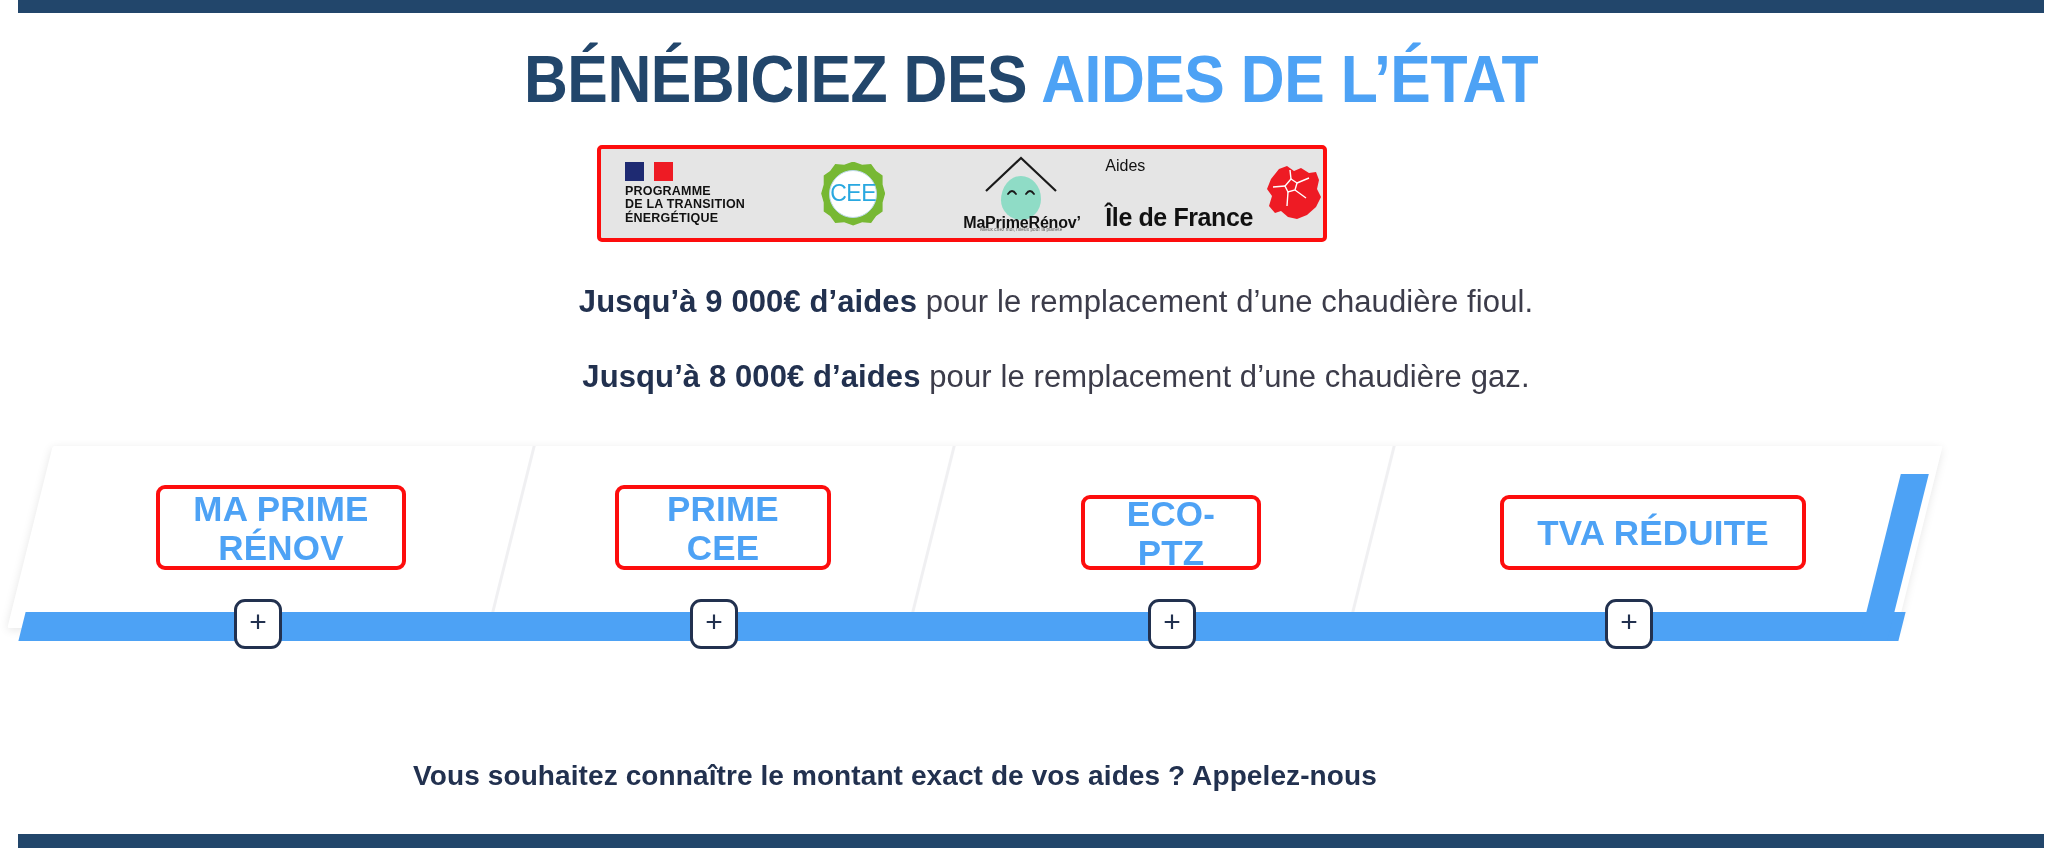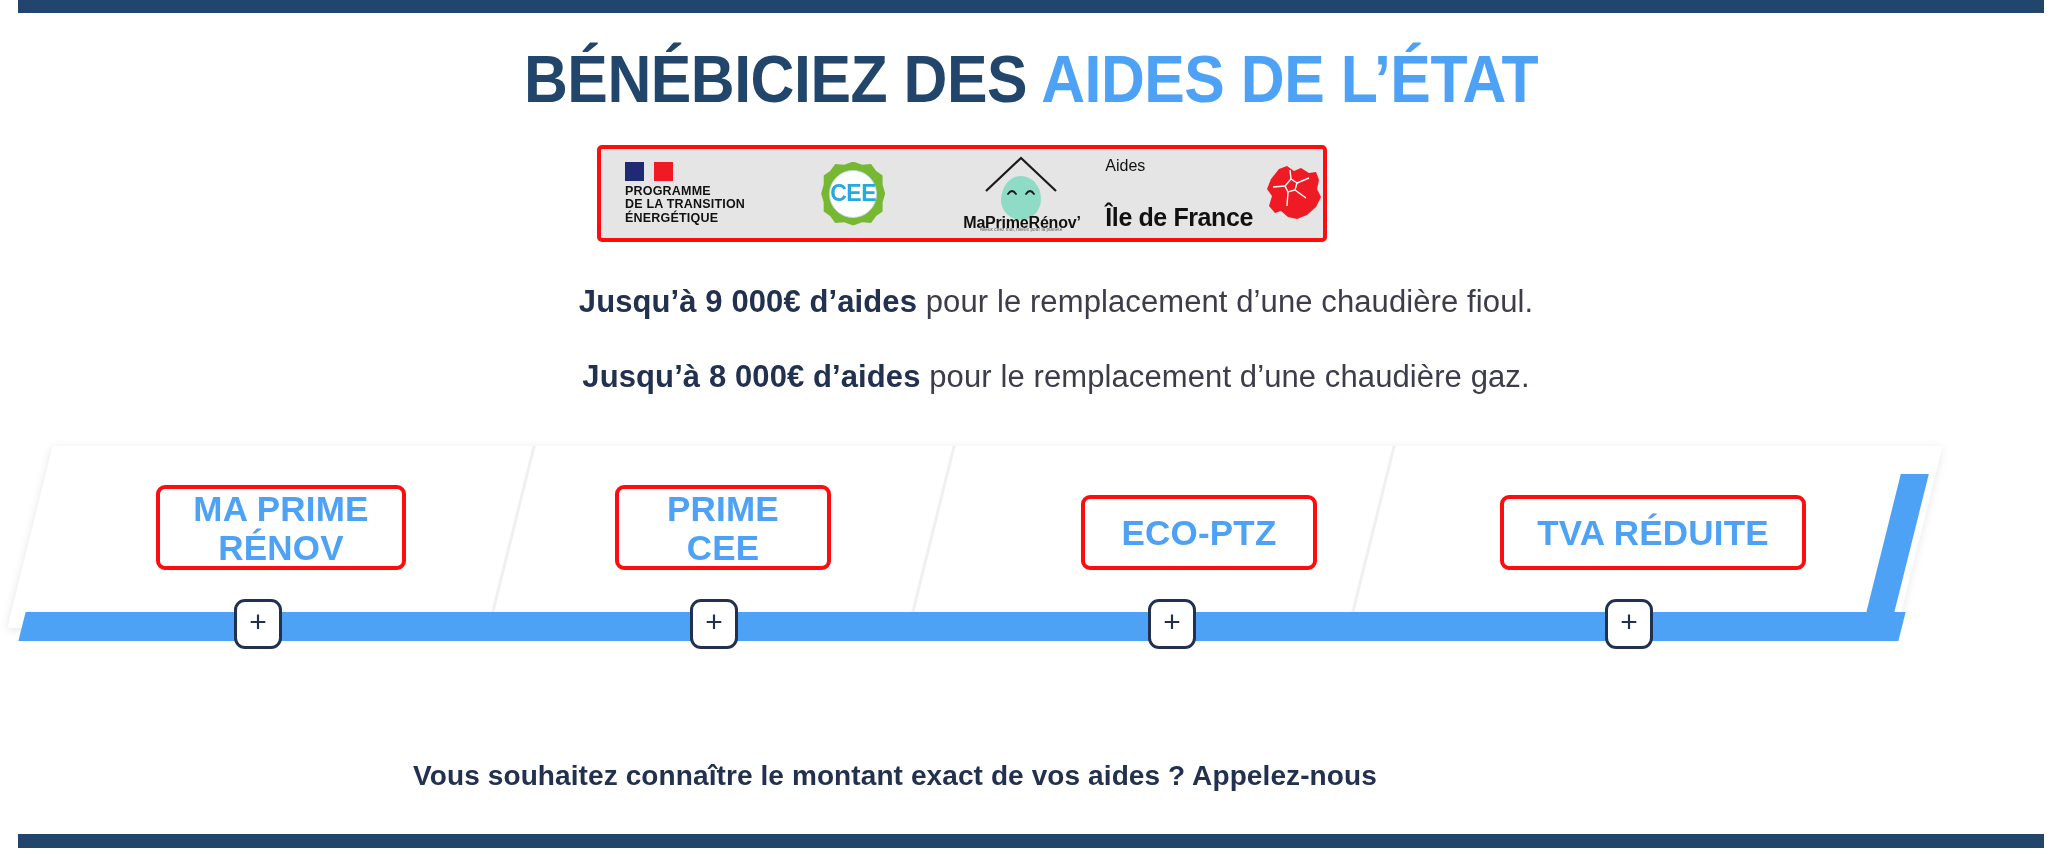--- a/index.html
+++ b/index.html
@@ -104,21 +104,21 @@
   .cee-inner {
     position: absolute;
     left: 8px; top: 8px; right: 8px; bottom: 8px;
     background: #ffffff;
     border: 1px solid #bcd9ea;
     border-radius: 50%;
     display: flex; align-items: center; justify-content: center;
   }
   .cee-inner span {
     font-family: "Liberation Sans Narrow", "Liberation Sans", sans-serif;
-    font-weight: 700;
+    font-weight: 400;
     font-size: 23px;
     color: #29a8e0;
     letter-spacing: -0.5px;
   }
 
   
   .mpr { position: relative; width: 116px; height: 80px; }
   .mpr-roof {
     position: absolute; left: 50%; top: 2px;
     width: 74px; height: 36px;
@@ -354,21 +354,21 @@
   <div class="band-panel"></div>
   <div class="band-sep" style="left:510px;"></div>
   <div class="band-sep" style="left:930px;"></div>
   <div class="band-sep" style="left:1370px;"></div>
   <div class="band-bar"></div>
   <div class="band-arrow"></div>
 </div>
 
 <div class="aid-box" style="left:156px; top:485px; width:250px; height:85px;">MA PRIME RÉNOV</div>
 <div class="aid-box" style="left:615px; top:485px; width:216px; height:85px;">PRIME CEE</div>
-<div class="aid-box" style="left:1081px; top:495px; width:236px; height:75px;">ECO-PTZ</div>
+<div class="aid-box" style="left:1081px; top:495px; width:180px; height:75px;">ECO-PTZ</div>
 <div class="aid-box" style="left:1500px; top:495px; width:306px; height:75px;">TVA RÉDUITE</div>
 
 <div class="plus-btn" style="left:234px; top:599px;">+</div>
 <div class="plus-btn" style="left:690px; top:599px;">+</div>
 <div class="plus-btn" style="left:1148px; top:599px;">+</div>
 <div class="plus-btn" style="left:1605px; top:599px;">+</div>
 
 <div class="cta">Vous souhaitez connaître le montant exact de vos aides ? Appelez-nous</div>
 
 <div class="rule-bottom"></div>

